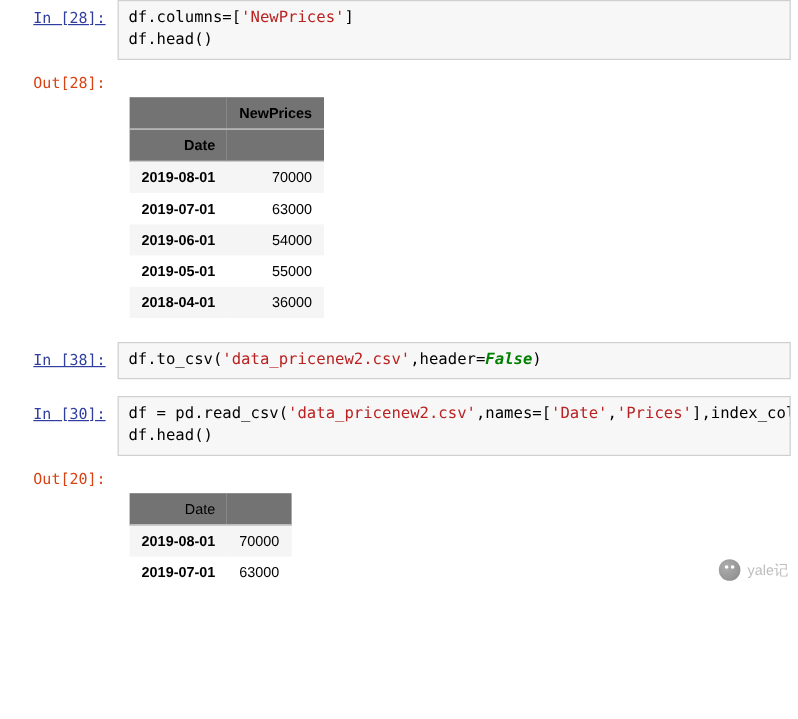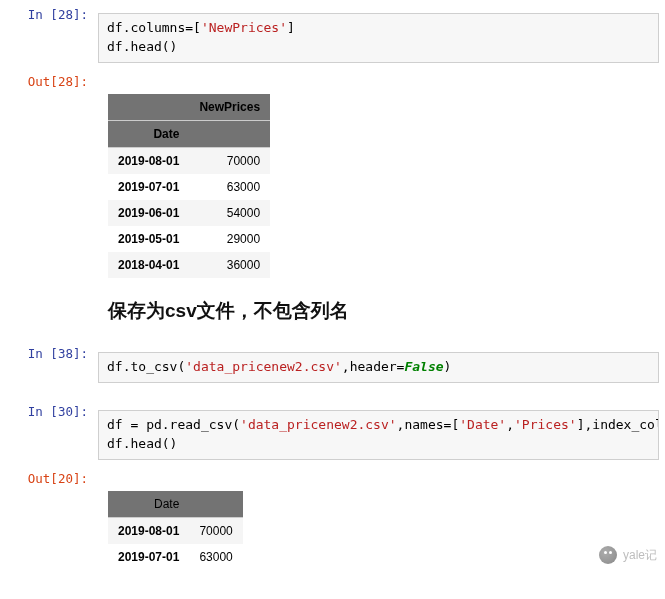--- a/index.html
+++ b/index.html
@@ -29,34 +29,33 @@
   .prompt {
     width: 98px;
     flex-shrink: 0;
     text-align: right;
     padding-right: 10px;
     font-family: Menlo, Consolas, "DejaVu Sans Mono", monospace;
     font-size: 12.5px;
     line-height: 1.4;
     padding-top: 6px;
   }
-  .prompt-in { color: #303F9F; }
+  .prompt-in { color: #303F9F; text-decoration: underline; }
   .prompt-out { color: #D84315; }
   .code-area {
     flex: 1;
     border: 1px solid #cfcfcf;
     background: #f7f7f7;
     padding: 5px 8px;
     font-family: Menlo, Consolas, "DejaVu Sans Mono", monospace;
     font-size: 13px;
     line-height: 1.45;
     white-space: pre;
     overflow: hidden;
     margin-right: 6px;
-    margin-top: 13px;
   }
   .code-area .str { color: #BA2121; }
   .code-area .bool { color: #008000; font-weight: bold; font-style: italic; }
   .output-area {
     padding-left: 108px;
     margin-bottom: 20px;
     margin-top: 2px;
   }
   table.df {
     border-collapse: collapse;
@@ -156,31 +155,30 @@
         <tr>
             <th>2019-07-01</th>
             <td>63000</td>
           </tr>
         <tr>
             <th>2019-06-01</th>
             <td>54000</td>
           </tr>
         <tr>
             <th>2019-05-01</th>
-            <td>29000</td>
+            <td>55000</td>
           </tr>
         <tr>
             <th>2018-04-01</th>
             <td>36000</td>
           </tr>
       </tbody>
     </table>
   </div>
 
-  <div class="heading">保存为csv文件，不包含列名</div>
 
   <div class="cell-row">
     <div class="prompt prompt-in">In [38]:</div>
     <div class="code-area"><span>df.to_csv(</span><span class="str">'data_pricenew2.csv'</span><span>,header=</span><span class="bool">False</span><span>)</span></div>
   </div>
 
   <div style="height:10px"></div>
 
   <div class="cell-row">
     <div class="prompt prompt-in">In [30]:</div>

